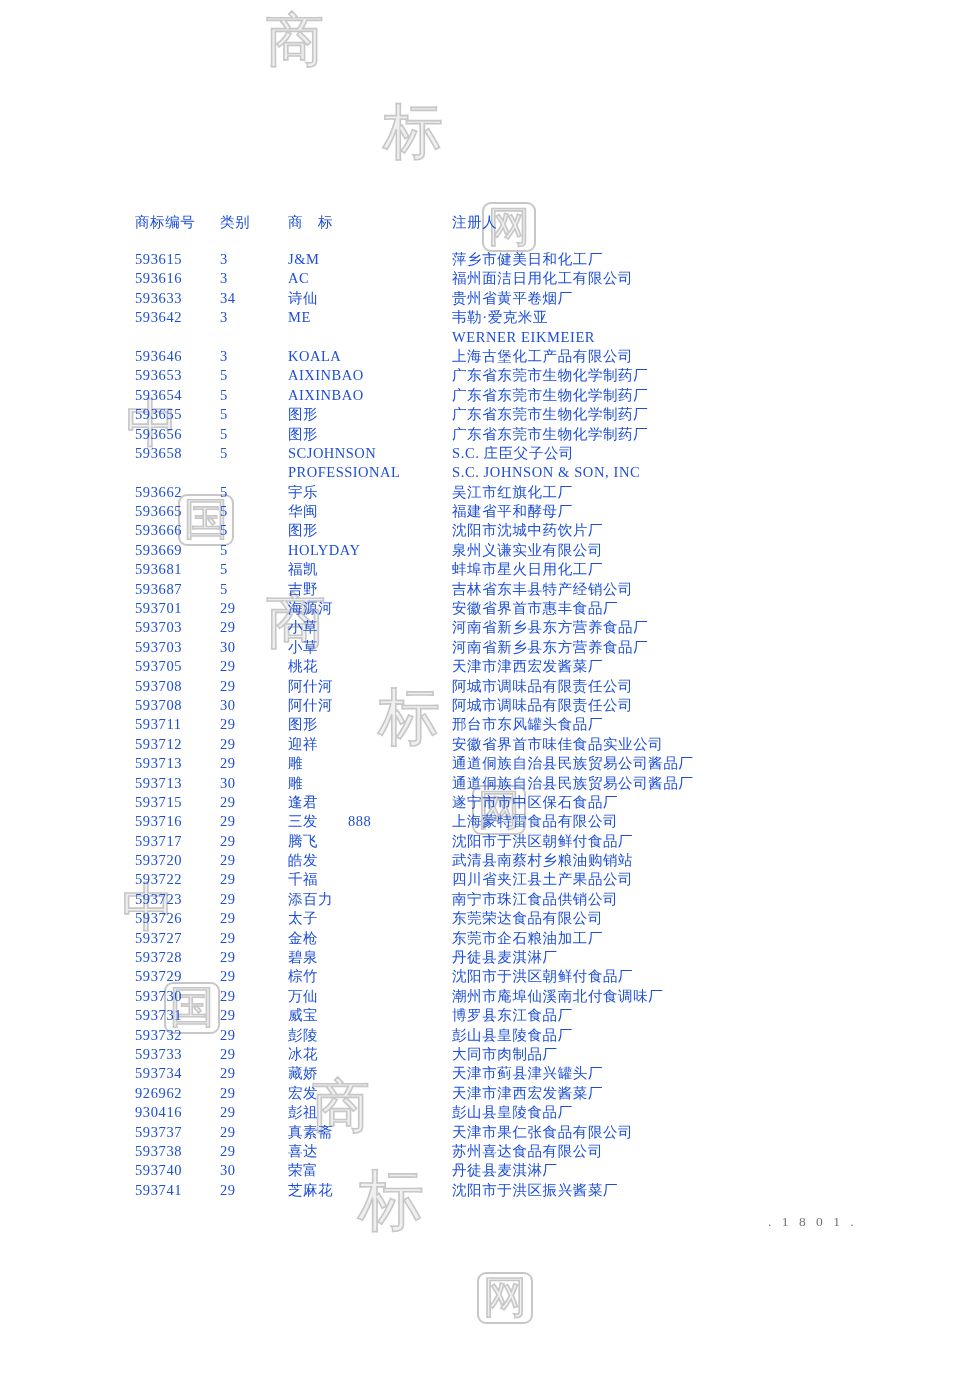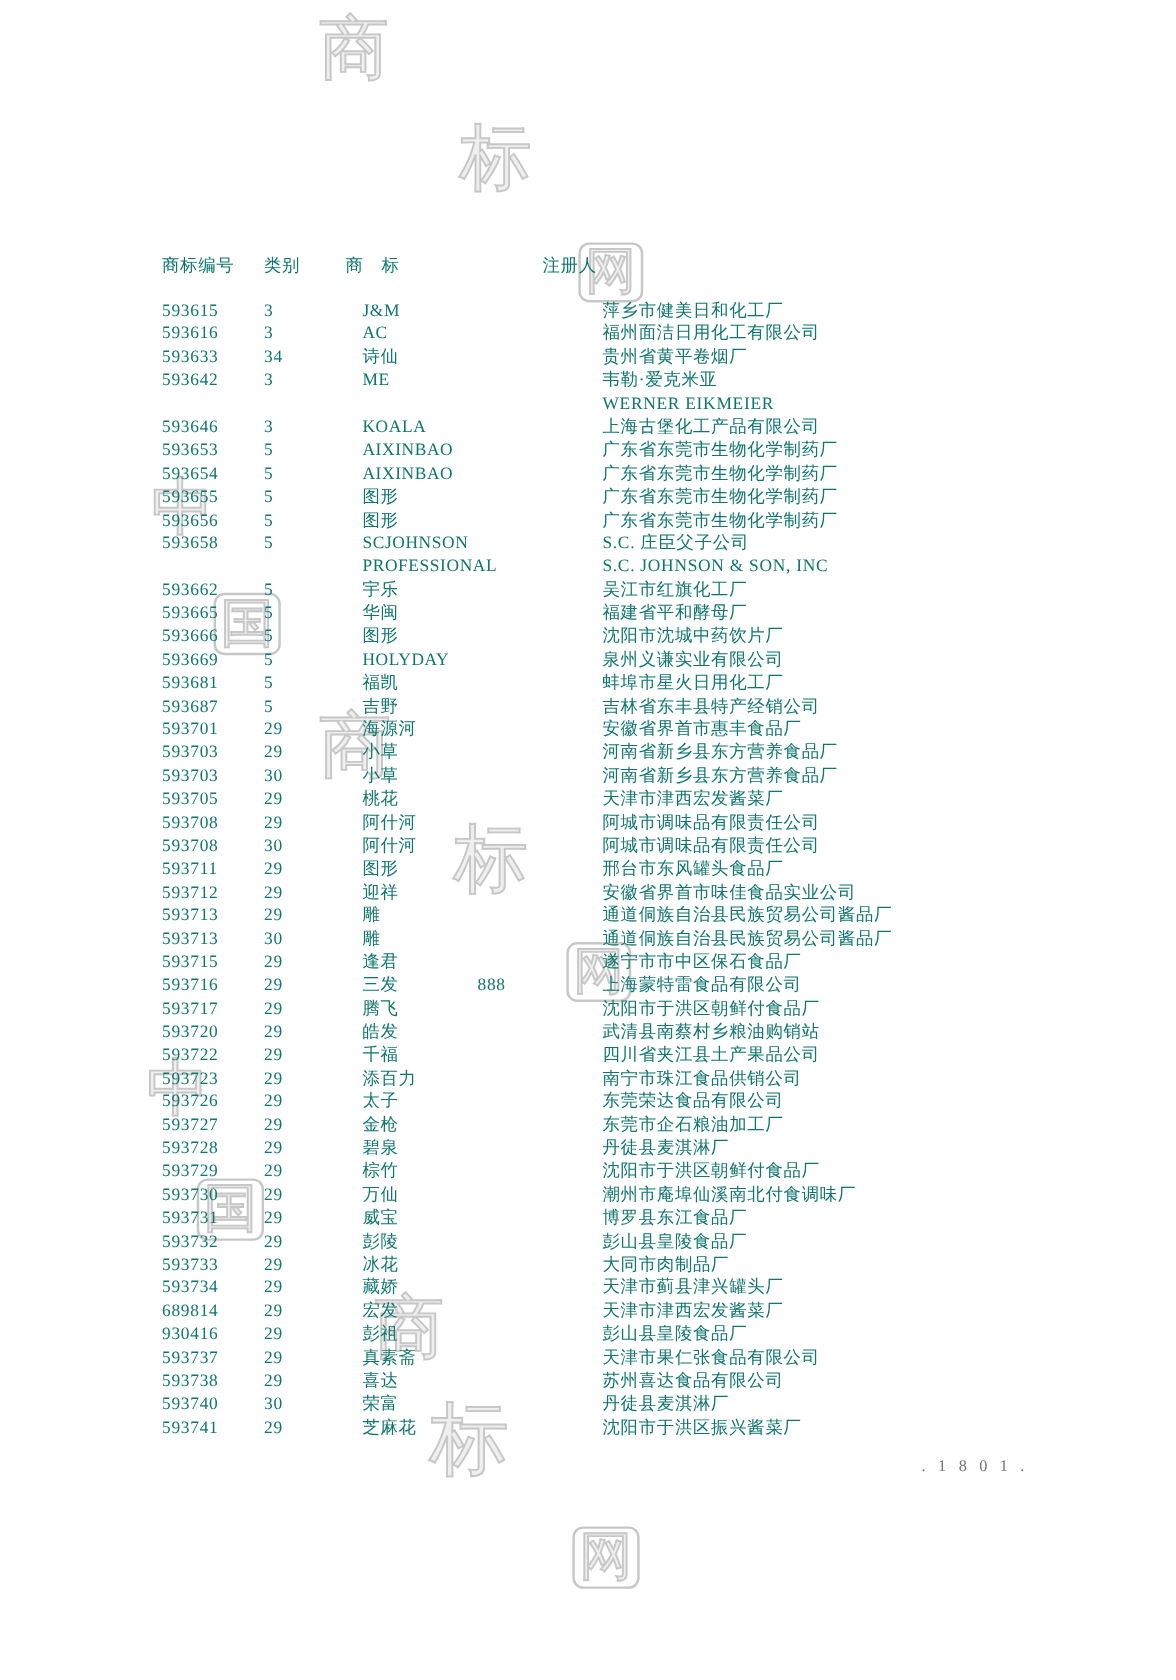--- a/index.html
+++ b/index.html
@@ -29,36 +29,36 @@
   .wm.boxed {
     border: 2.5px solid #c7c7c7;
     border-radius: 9px;
     padding: 2px 4px;
   }
   
   .table {
     position: absolute; left: 0; top: 213px;
     width: 876px;
     z-index: 2;
-    color: #0f766e;
+    color: #1d4ed8;
     font-size: 14.5px;
   }
   .row {
     display: flex;
     height: 19.4px;
     line-height: 19.4px;
     padding-left: 135px;
     white-space: nowrap;
     align-items: baseline;
   }
   .row > span { flex-shrink: 0; display: block; line-height: 19.4px; }
   .c-no    { width: 85px;  letter-spacing: 0.6px; }
   .c-cls   { width: 68px;  letter-spacing: 0.6px; }
-  .c-mark  { width: 60px;  letter-spacing: 0.5px; overflow: visible; margin-left: 14px; }
-  .c-extra { width: 104px; letter-spacing: 0.5px; margin-left: 36px; }
+  .c-mark  { width: 60px;  letter-spacing: 0.5px; overflow: visible; }
+  .c-extra { width: 104px; letter-spacing: 0.5px; }
   .c-markwide { width: 164px; letter-spacing: 0.5px; }
   .c-reg   { flex: 0 0 auto; letter-spacing: 0.6px; }
   .header-gap { height: 17.6px; }
   .page-number {
     position: absolute; left: 768px; top: 1214px;
     z-index: 2;
     font-size: 13.5px;
     letter-spacing: 3.5px;
     color: #737373;
     white-space: nowrap;
@@ -432,21 +432,21 @@
 
   <div class="row">
     <span class="c-no">593734</span>
     <span class="c-cls">29</span>
     <span class="c-mark">藏娇</span>
     <span class="c-extra"></span>
     <span class="c-reg">天津市蓟县津兴罐头厂</span>
   </div>
 
   <div class="row">
-    <span class="c-no">689814</span>
+    <span class="c-no">926962</span>
     <span class="c-cls">29</span>
     <span class="c-mark">宏发</span>
     <span class="c-extra"></span>
     <span class="c-reg">天津市津西宏发酱菜厂</span>
   </div>
 
   <div class="row">
     <span class="c-no">930416</span>
     <span class="c-cls">29</span>
     <span class="c-mark">彭祖</span>

